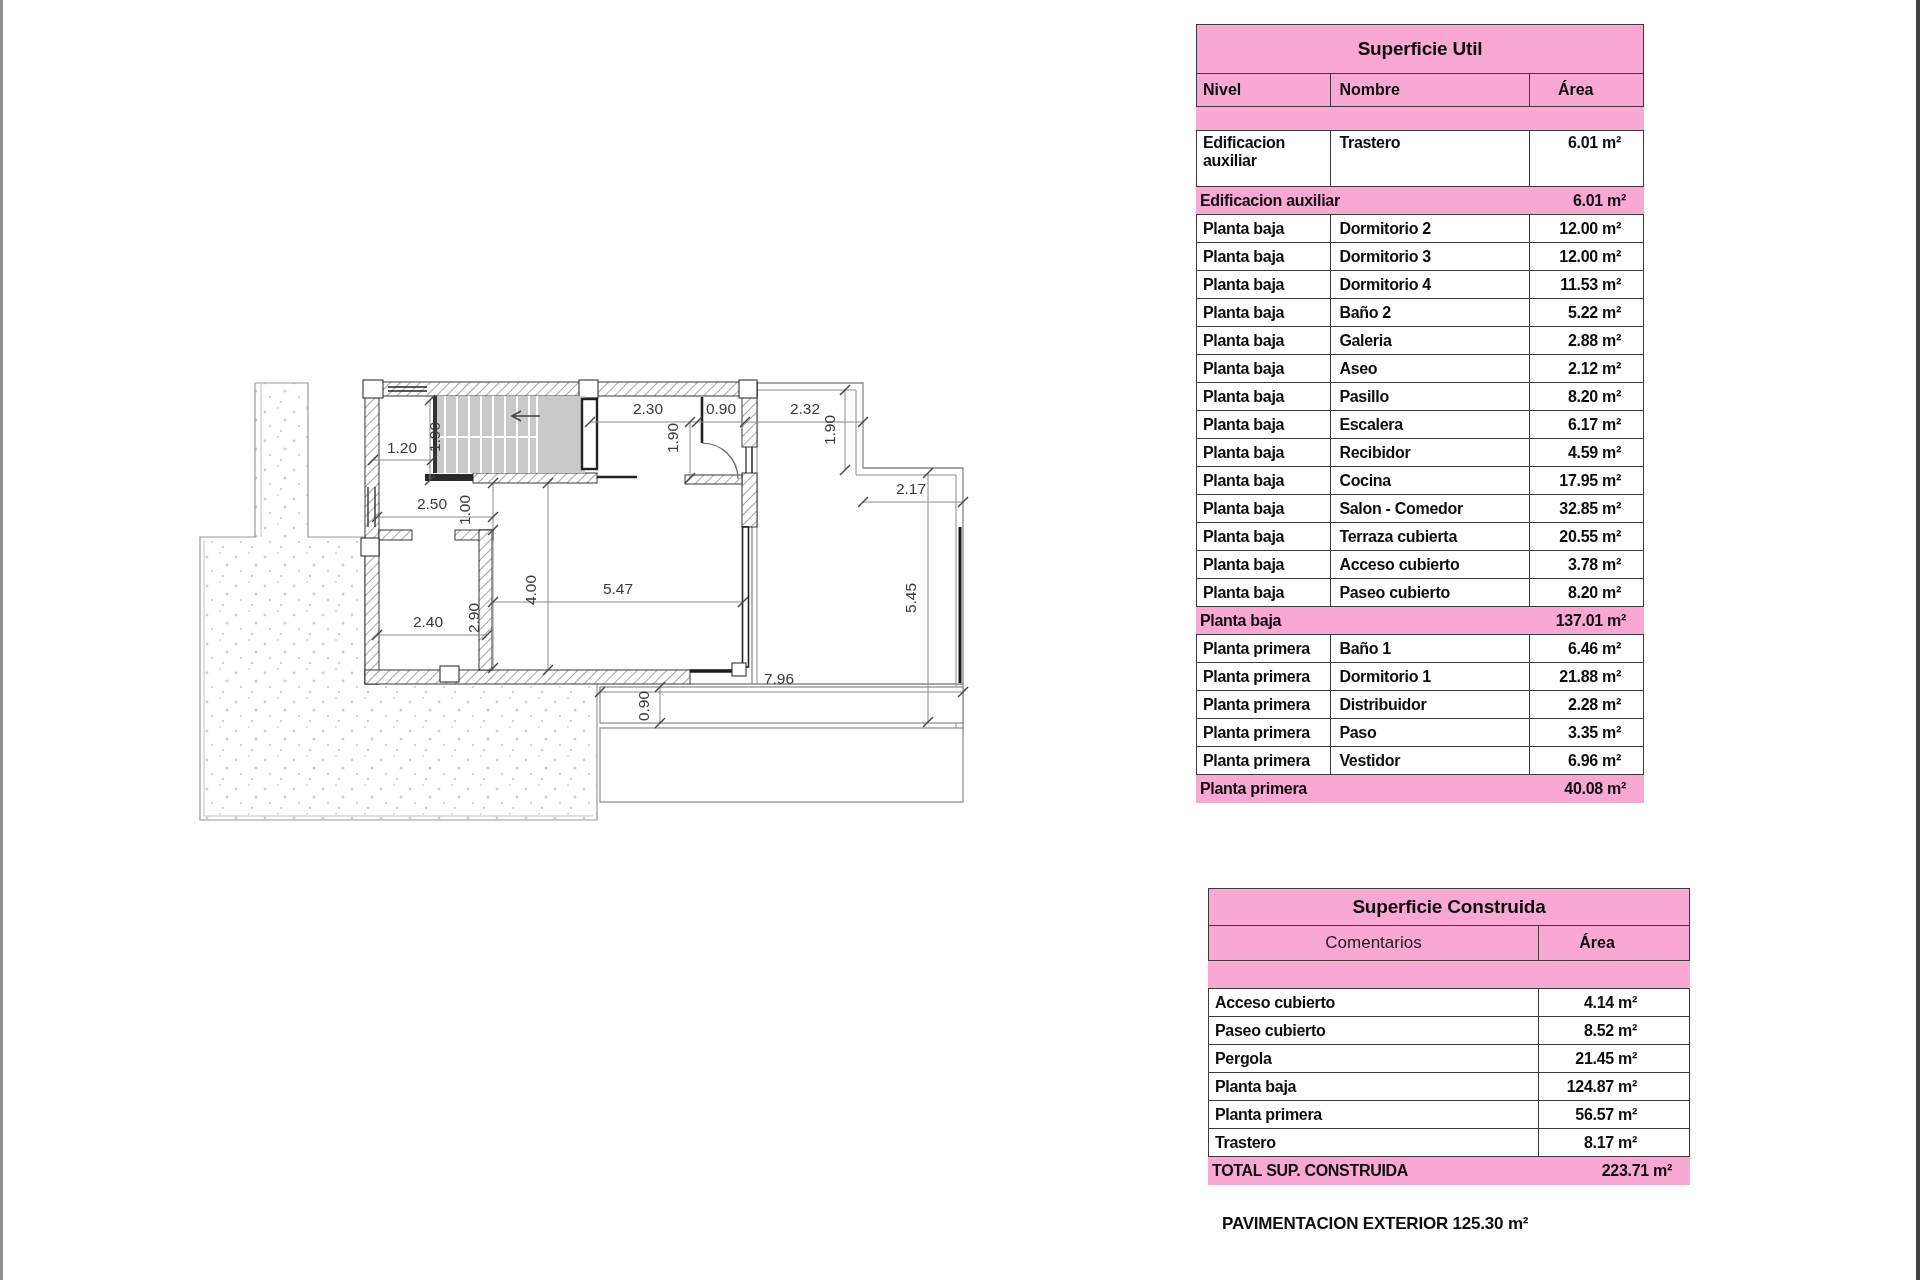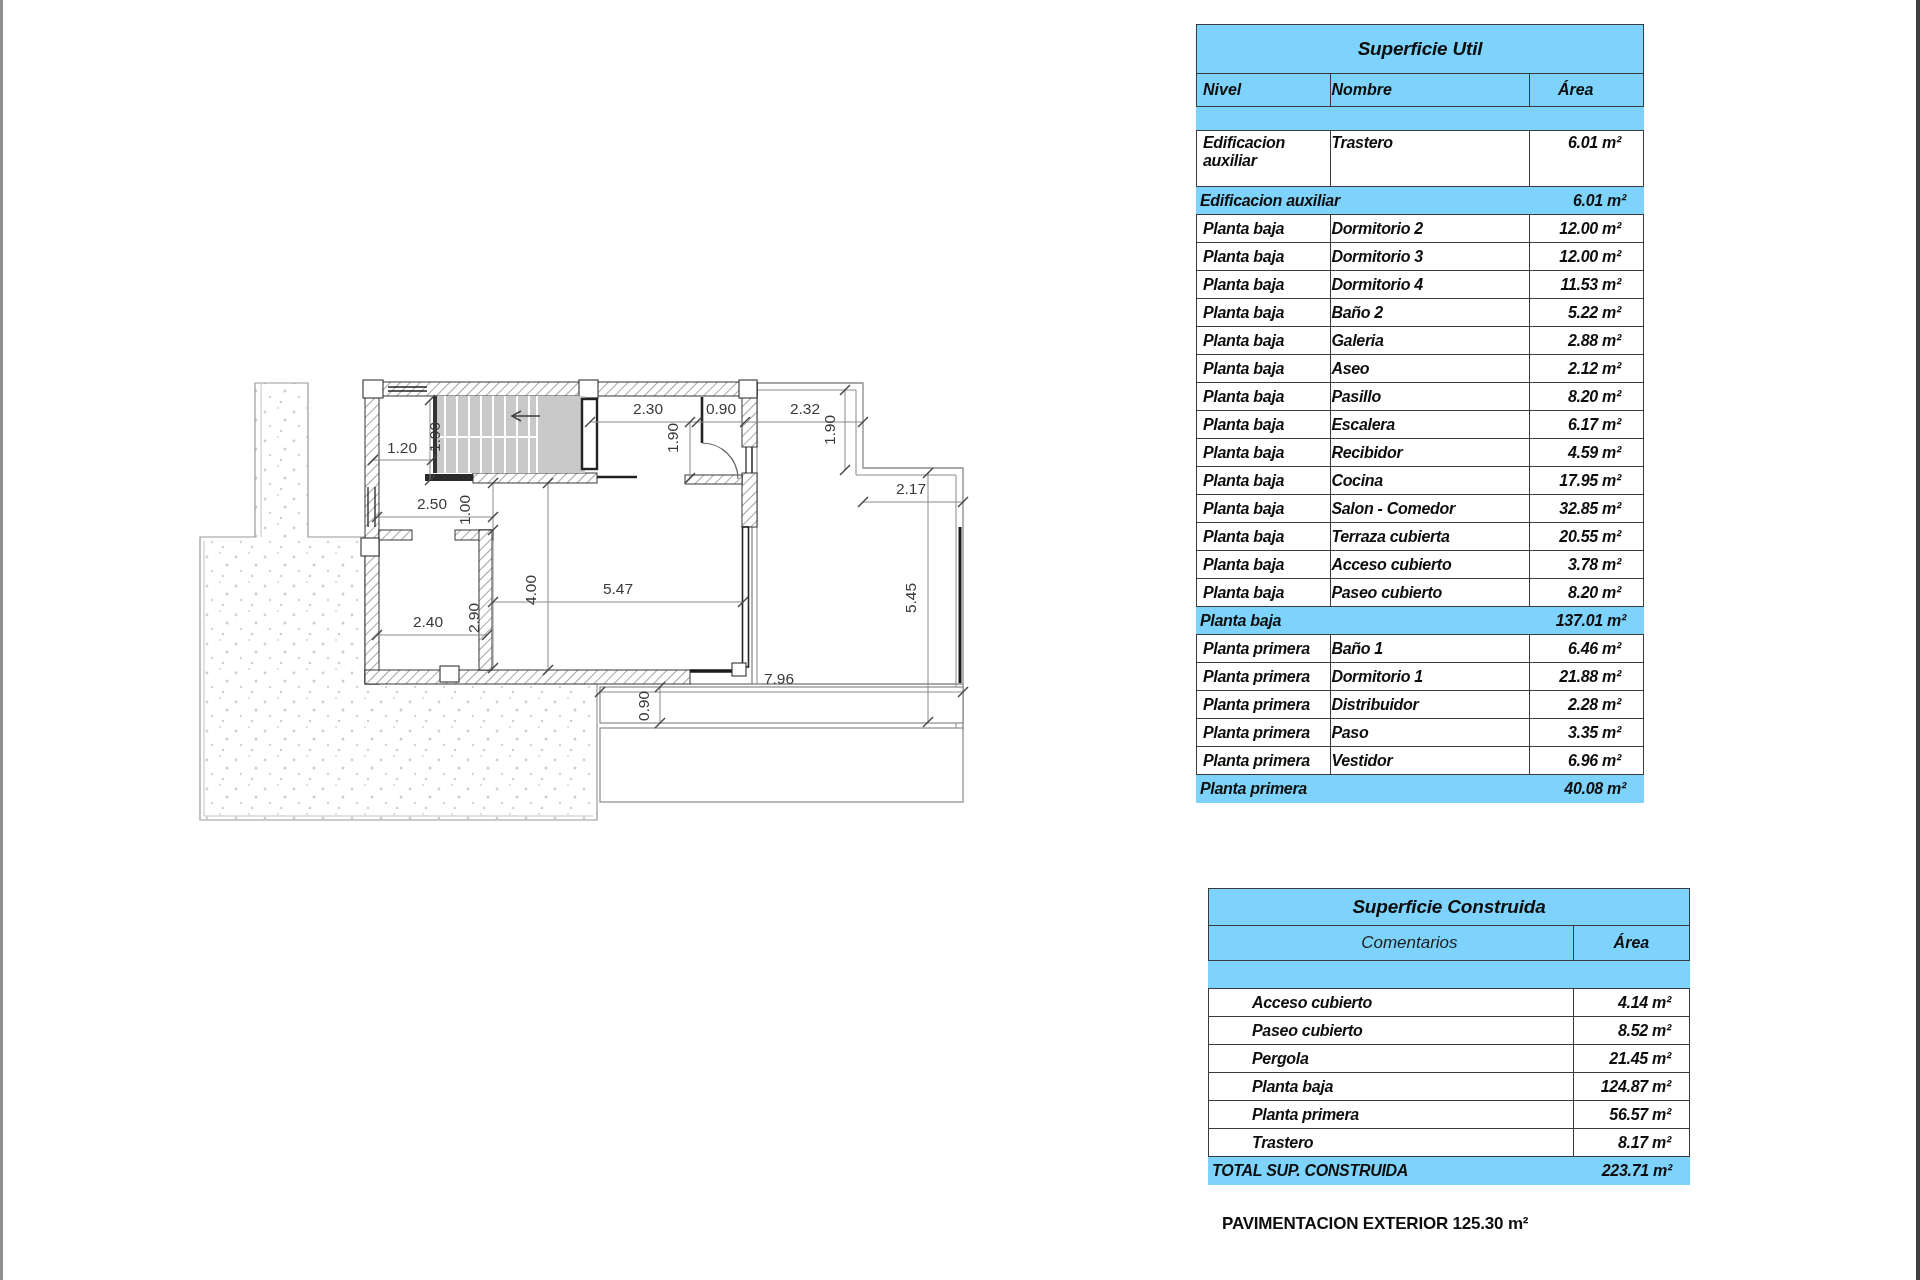--- a/index.html
+++ b/index.html
@@ -2,43 +2,43 @@
 <html><head>
 <meta charset="utf-8">
 <style>
   html,body{margin:0;padding:0;background:#fff;width:1920px;height:1280px;overflow:hidden;
     font-family:"Liberation Sans",sans-serif;color:#0d0d0d;}
   .edge-left{position:absolute;left:0;top:0;width:3px;height:1280px;background:#8f8f8f;}
   .edge-right{position:absolute;left:1916px;top:0;width:4px;height:1280px;background:#3f3f3f;}
   #plan{position:absolute;left:0;top:0;}
   .dimtxt{fill:#3a3a3a;font-size:15.5px;font-family:"Liberation Sans",sans-serif;}
   
-  .tbl{position:absolute;background:#7dd3fc;font-style:italic;}
+  .tbl{position:absolute;background:#f9a8d4;}
   #t1{left:1196px;top:24px;width:448px;}
   #t2{left:1208px;top:888px;width:482px;}
   .t-title{border:1.3px solid #3a3a3a;height:48px;display:flex;align-items:center;justify-content:center;
     font-weight:bold;font-size:19px;letter-spacing:-0.2px;}
   #t2 .t-title{height:36px;}
   .t-head{display:flex;border:1.3px solid #3a3a3a;border-top:none;height:32px;}
   #t2 .t-head{height:34px;}
   .t-head .hc{display:flex;align-items:center;font-weight:bold;font-size:16px;}
   .hc + .hc{border-left:1.1px solid #3a3a3a;}
   .gap1{height:24px;} .gap2{height:28px;}
   .r{display:flex;border:1.1px solid #3a3a3a;margin-top:-1px;background:#fff;}
   .r .c{display:flex;align-items:center;font-weight:bold;font-size:16px;letter-spacing:-0.3px;}
   .r .c + .c{border-left:1.1px solid #3a3a3a;}
   .rowh{height:27px;} .tallh{height:55px;}
   .tallh .c{align-items:flex-start;padding-top:3px;line-height:1.15;}
   .sub{display:flex;height:28px;align-items:center;font-weight:bold;font-size:16px;letter-spacing:-0.3px;}
   .c1{width:134px;padding-left:6px;box-sizing:border-box;}
-  .c2{width:200px;padding-left:0;box-sizing:border-box;text-align:right;}
+  .c2{width:200px;padding-left:8px;box-sizing:border-box;text-align:right;}
   .c3{width:114px;justify-content:flex-end;padding-right:22px;box-sizing:border-box;}
   .subl{flex:1;padding-left:4px;} .subv{width:114px;text-align:right;padding-right:18px;}
   
-  #t2 .k1{width:329px;padding-left:6px;box-sizing:border-box;margin-left:37px;}
+  #t2 .k1{width:329px;padding-left:6px;box-sizing:border-box;}
   #t2 .k2{width:117px;justify-content:flex-end;padding-right:18px;box-sizing:border-box;}
   #t2 .hc.k1{justify-content:center;font-weight:normal;font-size:17px;color:#1c1c1c;padding-left:0;}
   #t2 .hc.k2{justify-content:center;padding-right:0;}
   .footnote{position:absolute;left:1222px;top:1214px;font-weight:bold;font-size:17px;letter-spacing:-0.2px;}
 </style>
 </head>
 <body>
 
 <div class="edge-left"></div>
 <div class="edge-right"></div>

